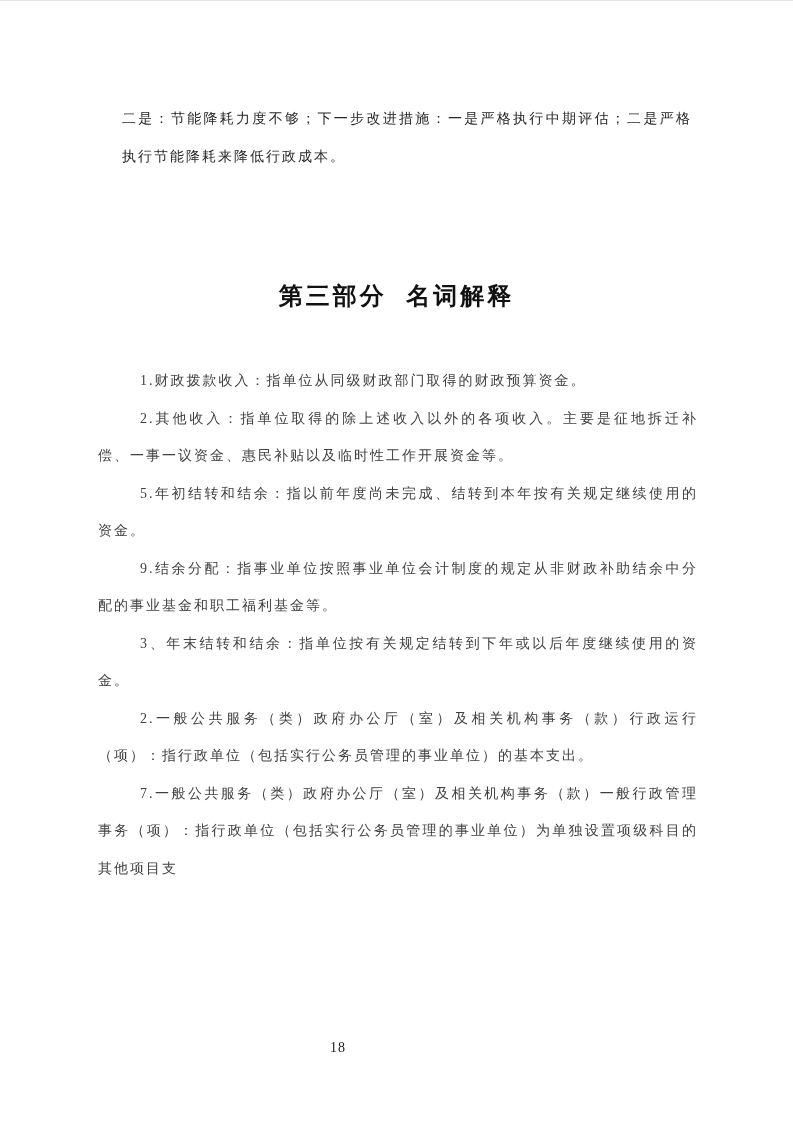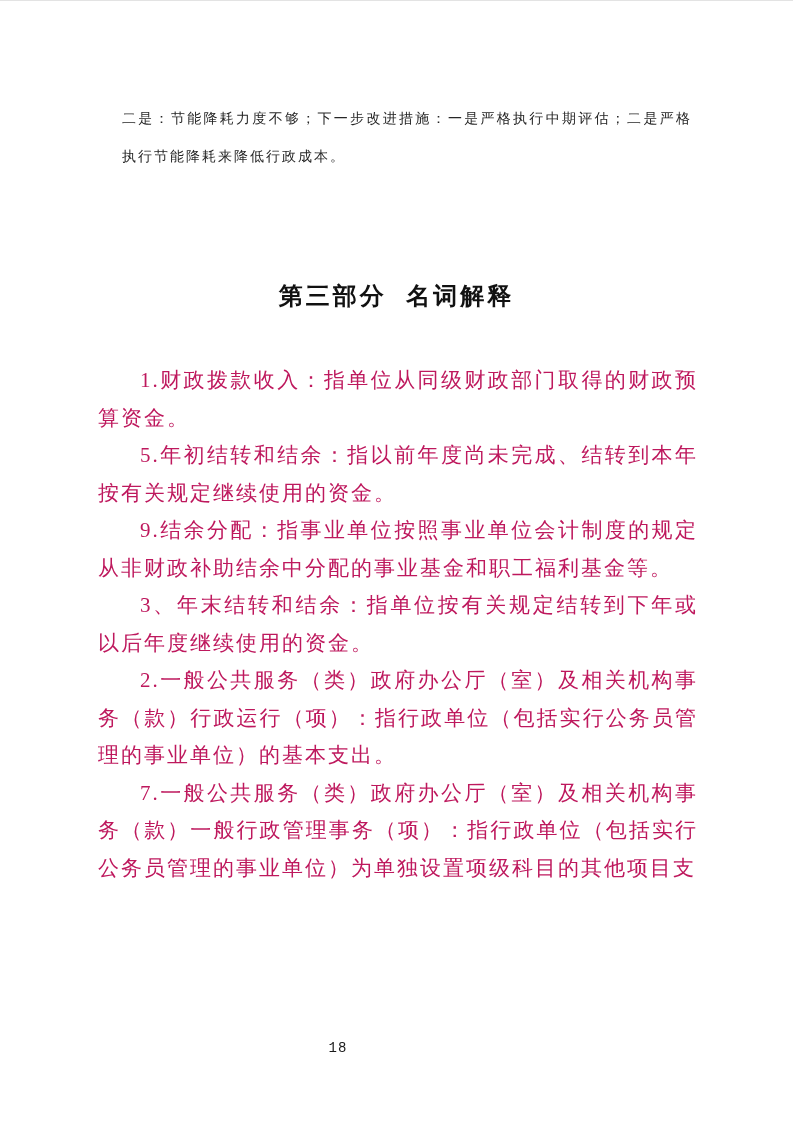--- a/index.html
+++ b/index.html
@@ -48,55 +48,56 @@
     letter-spacing: 3px;
     word-spacing: 10px;
     color: #111111;
   }
   
   .definitions {
     position: absolute;
     left: 98px;
     top: 361px;
     width: 600px;
-    font-size: 21px;
+    font-size: 14px;
     line-height: 37.5px;
     letter-spacing: 2px;
     text-align: justify;
-    color: #be185d;
+    color: #404040;
   }
   .definitions p {
     margin: 0;
     padding: 0;
     text-indent: 42px; 
   }
   .page-number {
     position: absolute;
     left: 0;
     top: 1038px;
     width: 676px;
     text-align: center;
-    font-family: Liberation Mono, monospace;
+    font-family: Liberation Serif, serif;
     font-size: 14px;
     line-height: 18px;
     letter-spacing: 1px;
     color: #1a1a1a;
   }
 </style>
 </head>
 <body>
 
 <div class="page">
 
   <div class="carryover">二是：节能降耗力度不够；下一步改进措施：一是严格执行中期评估；二是严格执行节能降耗来降低行政成本。</div>
 
   <h1 class="section-title">第三部分 名词解释</h1>
 
   <div class="definitions">
     <p>1.财政拨款收入：指单位从同级财政部门取得的财政预算资金。</p>
+    <p>2.其他收入：指单位取得的除上述收入以外的各项收入。主要是征地拆迁补偿、一事一议资金、惠民补贴以及临时性工作开展资金等。</p>
     <p>5.年初结转和结余：指以前年度尚未完成、结转到本年按有关规定继续使用的资金。</p>
     <p>9.结余分配：指事业单位按照事业单位会计制度的规定从非财政补助结余中分配的事业基金和职工福利基金等。</p>
     <p>3、年末结转和结余：指单位按有关规定结转到下年或以后年度继续使用的资金。</p>
     <p>2.一般公共服务（类）政府办公厅（室）及相关机构事务（款）行政运行（项）：指行政单位（包括实行公务员管理的事业单位）的基本支出。</p>
     <p>7.一般公共服务（类）政府办公厅（室）及相关机构事务（款）一般行政管理事务（项）：指行政单位（包括实行公务员管理的事业单位）为单独设置项级科目的其他项目支</p>
   </div>
 
   <div class="page-number">18</div>
 
 </div>

